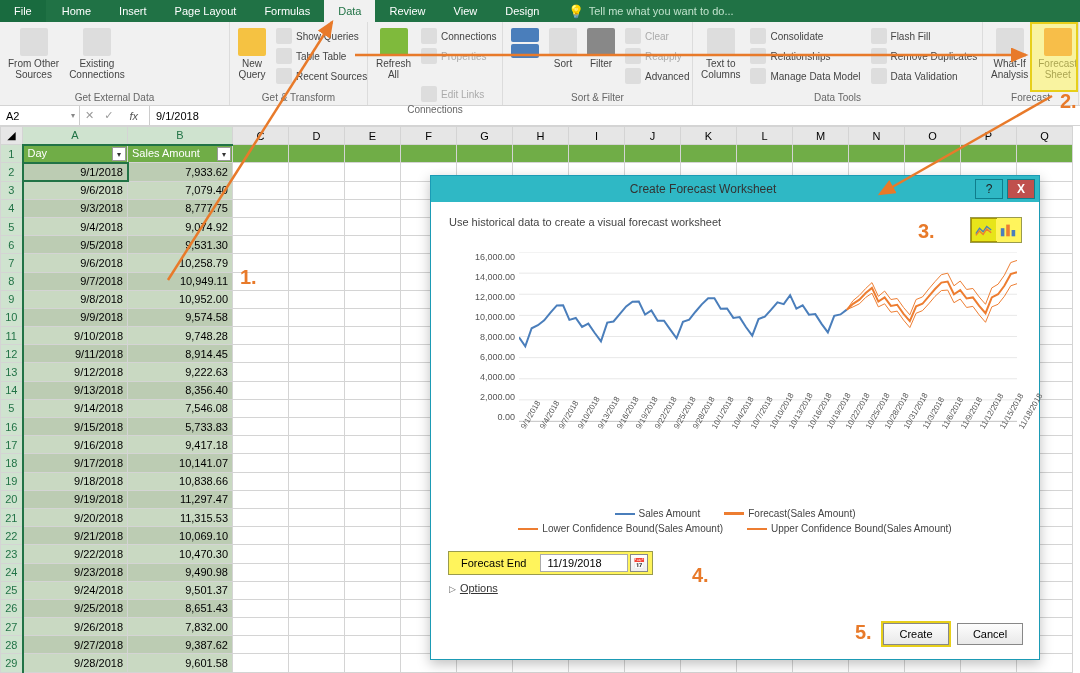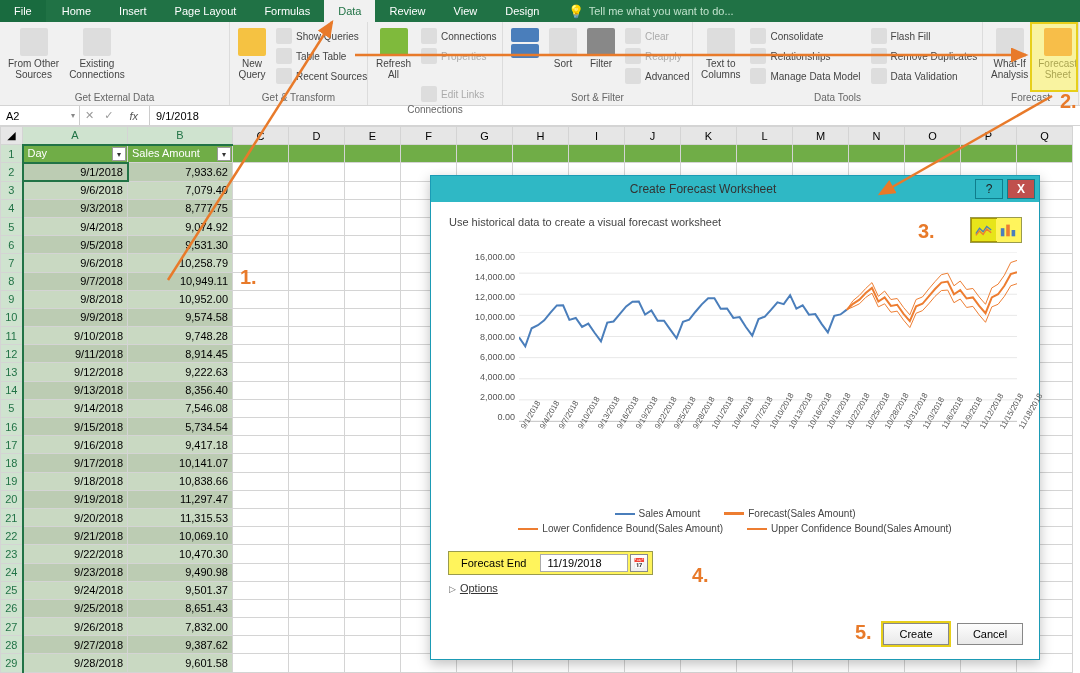--- a/index.html
+++ b/index.html
@@ -611,21 +611,21 @@
           <td style="background:#fff;"></td>
           <td style="background:#fff;"></td>
           <td style="background:#fff;"></td>
           <td style="background:#fff;"></td>
           <td style="background:#fff;"></td>
           <td style="background:#fff;"></td>
         </tr>
         <tr class="data-row odd sel">
           <th class="rowhdr sel">16</th>
   <td class="date">9/15/2018</td>
-  <td>5,734.54</td>
+  <td>5,733.83</td>
           <td style="background:#fff;"></td>
           <td style="background:#fff;"></td>
           <td style="background:#fff;"></td>
           <td style="background:#fff;"></td>
           <td style="background:#fff;"></td>
           <td style="background:#fff;"></td>
           <td style="background:#fff;"></td>
           <td style="background:#fff;"></td>
           <td style="background:#fff;"></td>
           <td style="background:#fff;"></td>

